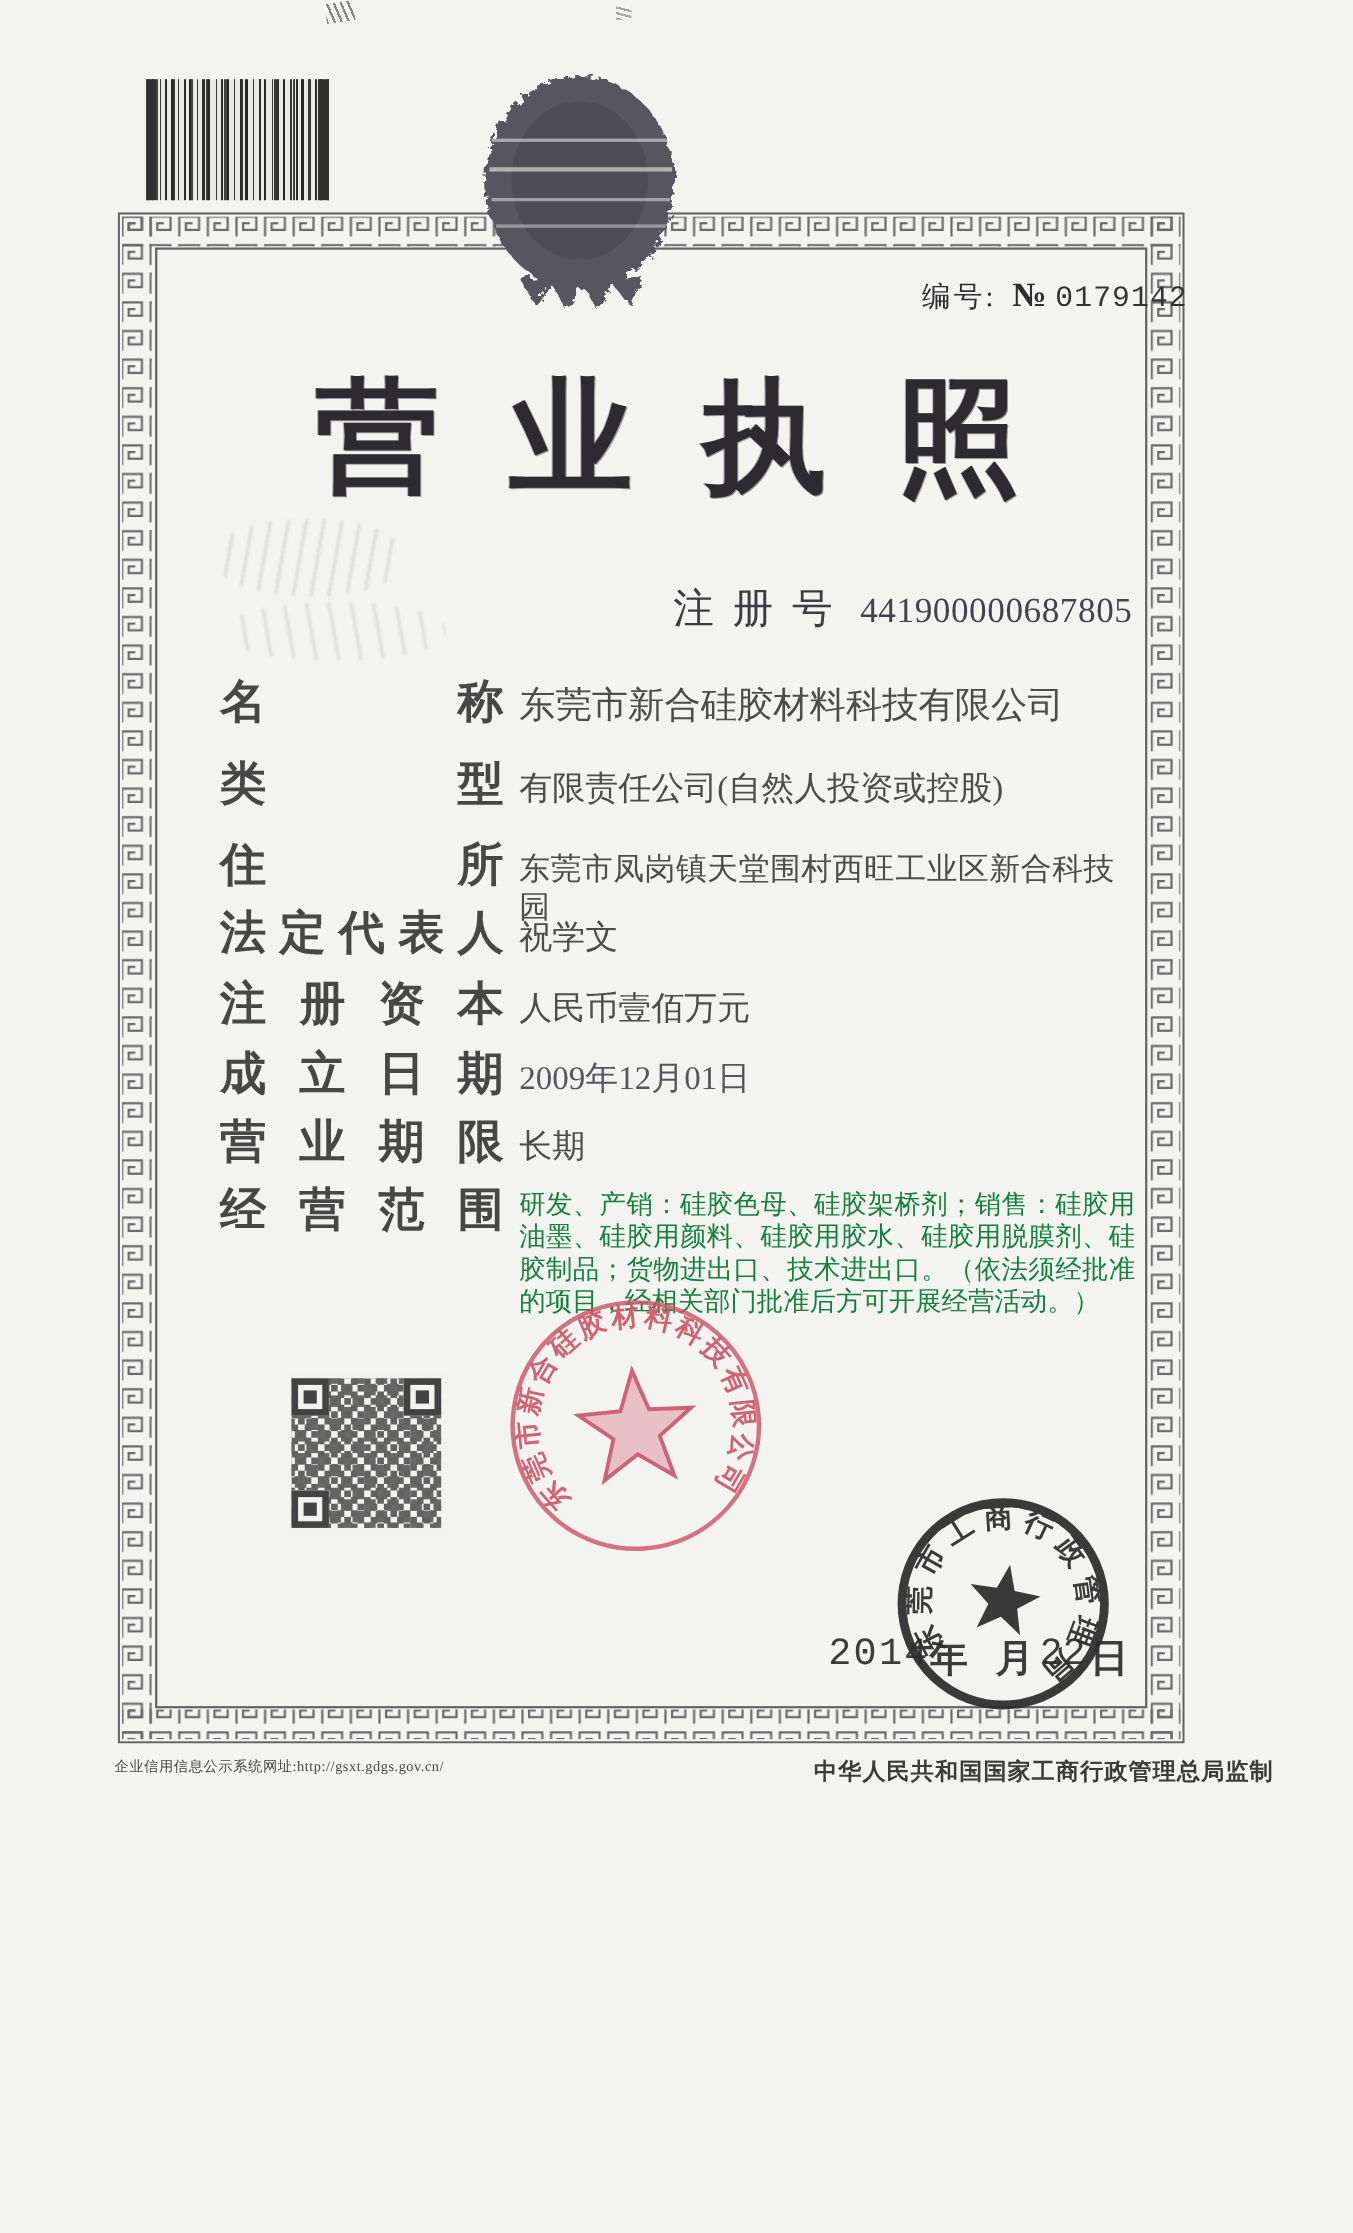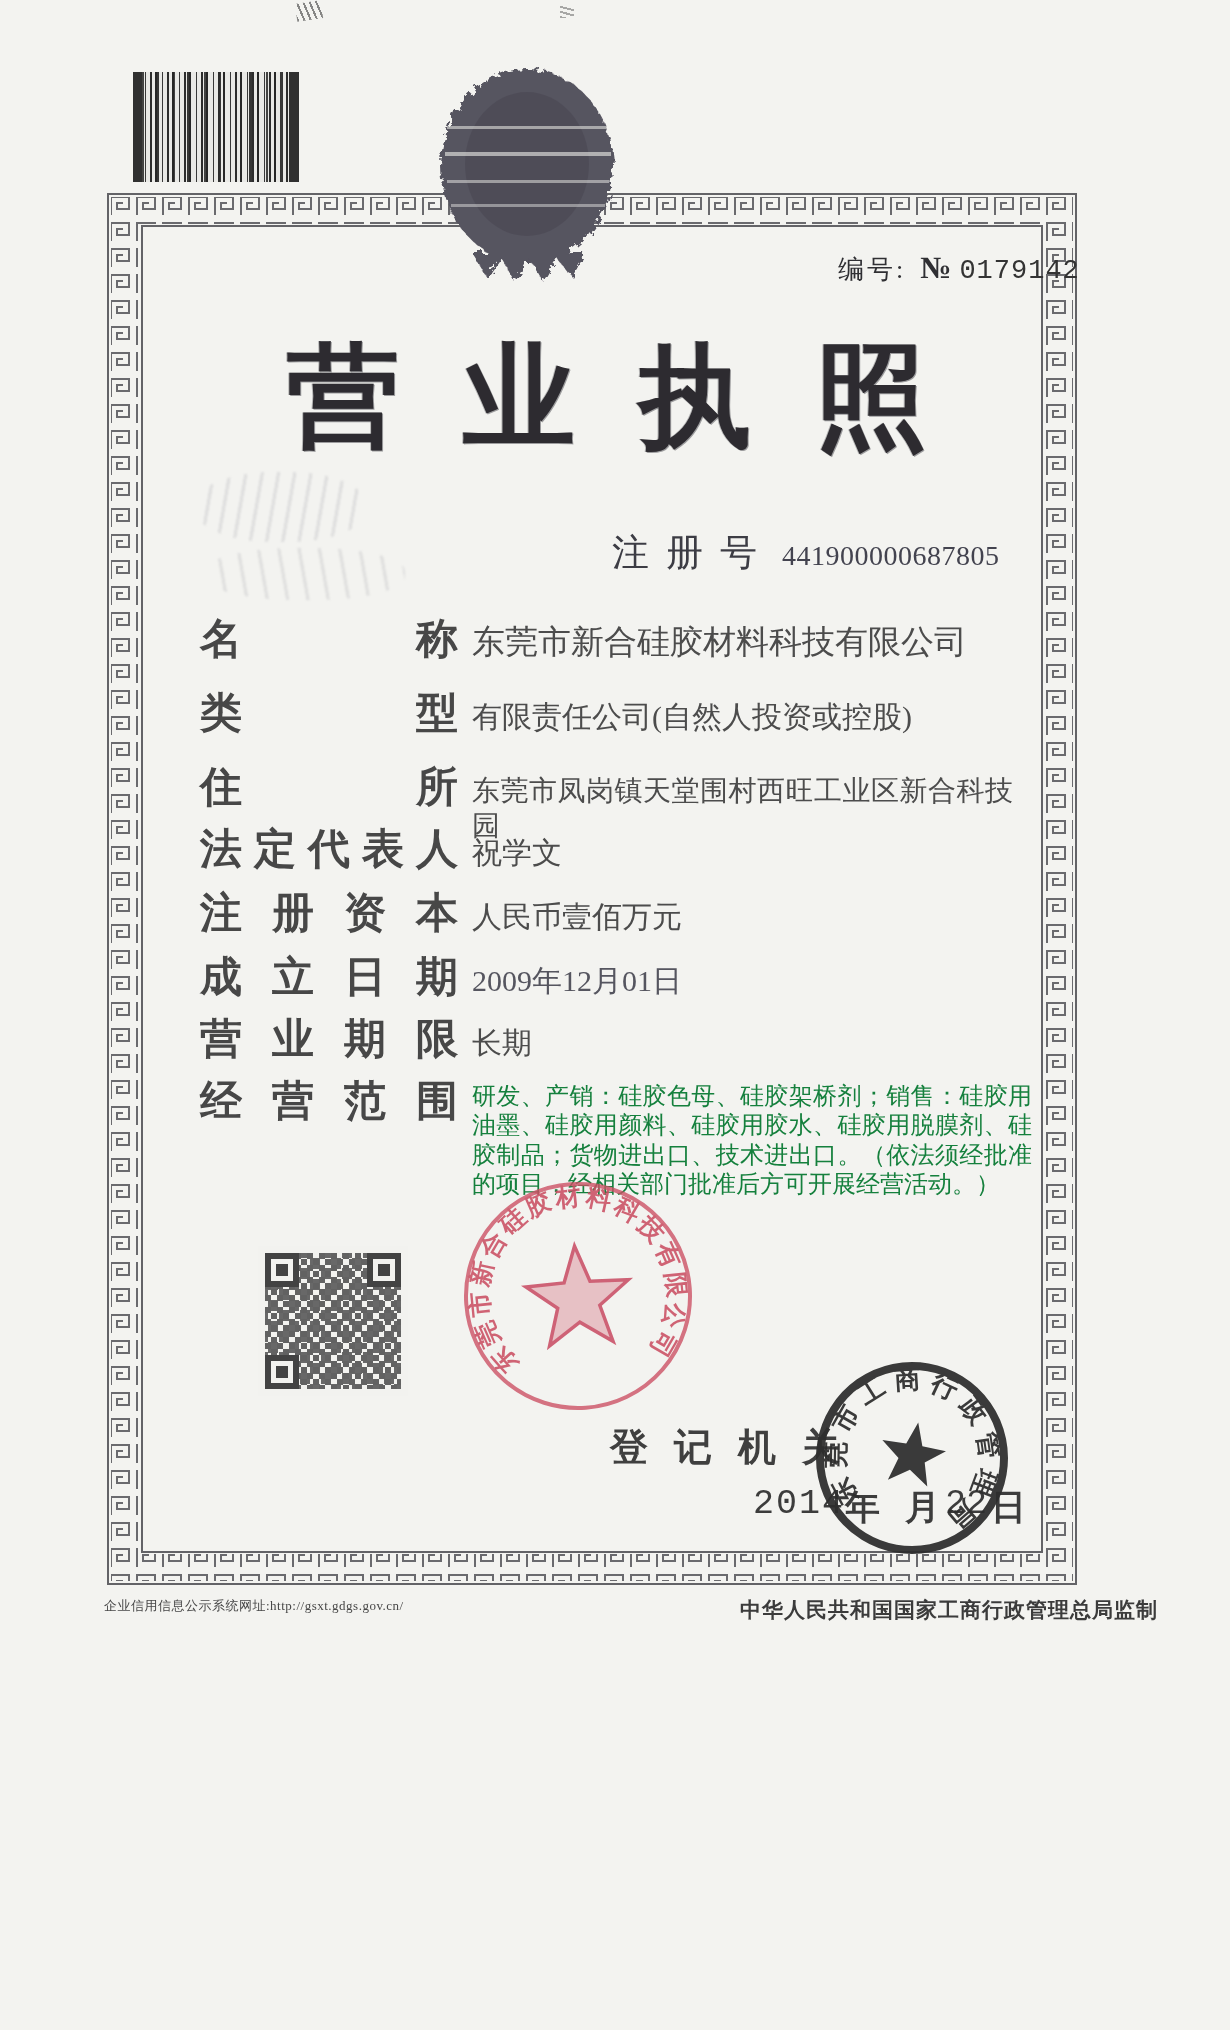--- a/index.html
+++ b/index.html
@@ -45,21 +45,21 @@
   .serial .pfx { font-size:26px; letter-spacing:3px; }
   .serial .sym { font-size:31px; font-weight:bold; margin:0 8px 0 14px; }
   .serial .num { font-size:27px; font-family:"Liberation Mono","DejaVu Sans Mono",monospace; letter-spacing:1px; color:#333; }
 
   .title { position:absolute; left:287px; top:322px; z-index:4;
     font-size:112px; font-weight:900; letter-spacing:64px; white-space:nowrap;
     color:#2d2b30; text-shadow:1px 1px 0 rgba(70,70,75,.5), -1px 0 0 rgba(70,70,75,.35); }
 
   .regline { position:absolute; left:612px; top:528px; z-index:4; white-space:nowrap; }
   .regline .rlabel { font-size:37px; letter-spacing:17px; color:#3c3c44; font-weight:500; }
-  .regline .rnum { font-size:28px; color:#43434f; letter-spacing:0.5px; margin-left:8px; }
+  .regline .rnum { font-size:32px; color:#43434f; letter-spacing:0.5px; margin-left:8px; }
 
   
   .row { position:absolute; left:200px; width:845px; z-index:4; }
   .flabel { display:inline-block; width:258px; vertical-align:top;
     font-size:42px; font-weight:700; color:#474747;
     text-align:justify; text-align-last:justify; line-height:1.1; }
   .fvalue { display:inline-block; vertical-align:top; margin-left:14px; width:560px;
     font-size:30px; color:#4c4c4c; padding-top:8px; line-height:1.25; }
   .r1 { top:616px; } .r1 .fvalue { font-size:33px; padding-top:6px; }
   .r2 { top:690px; } .r2 .fvalue { font-size:30px; }
@@ -194,21 +194,20 @@
     </defs>
     <g transform="translate(120,120) rotate(-4)">
       <circle cx="0" cy="0" r="112" fill="none" stroke="#cb5064" stroke-width="4" opacity=".9"></circle>
       <polygon points="0,-54 13,-18 51.3,-16.7 21.1,6.8 31.8,43.7 0,22.2 -31.8,43.7 -21.1,6.8 -51.3,-16.7 -13,-18" transform="translate(0,4)" fill="rgba(203,80,100,0.35)" stroke="#c94f66" stroke-width="3.5"></polygon>
       <text fill="#cb5064" font-size="25" font-weight="bold" textLength="420" lengthAdjust="spacing" transform="translate(-120,-120)">
         <textPath href="#redArc">东莞市新合硅胶材料科技有限公司</textPath>
       </text>
     </g>
   </svg>
 
-  <div class="registrar">登记机关</div>
 
   <div class="date-line">
     <span class="d-year">2014</span>
     <span class="d-yu">年</span>
     <span class="d-mu">月</span>
     <span class="d-day">22</span>
     <span class="d-du">日</span>
   </div>
 
   <svg class="black-stamp" width="224" height="224" viewBox="0 0 224 224">

